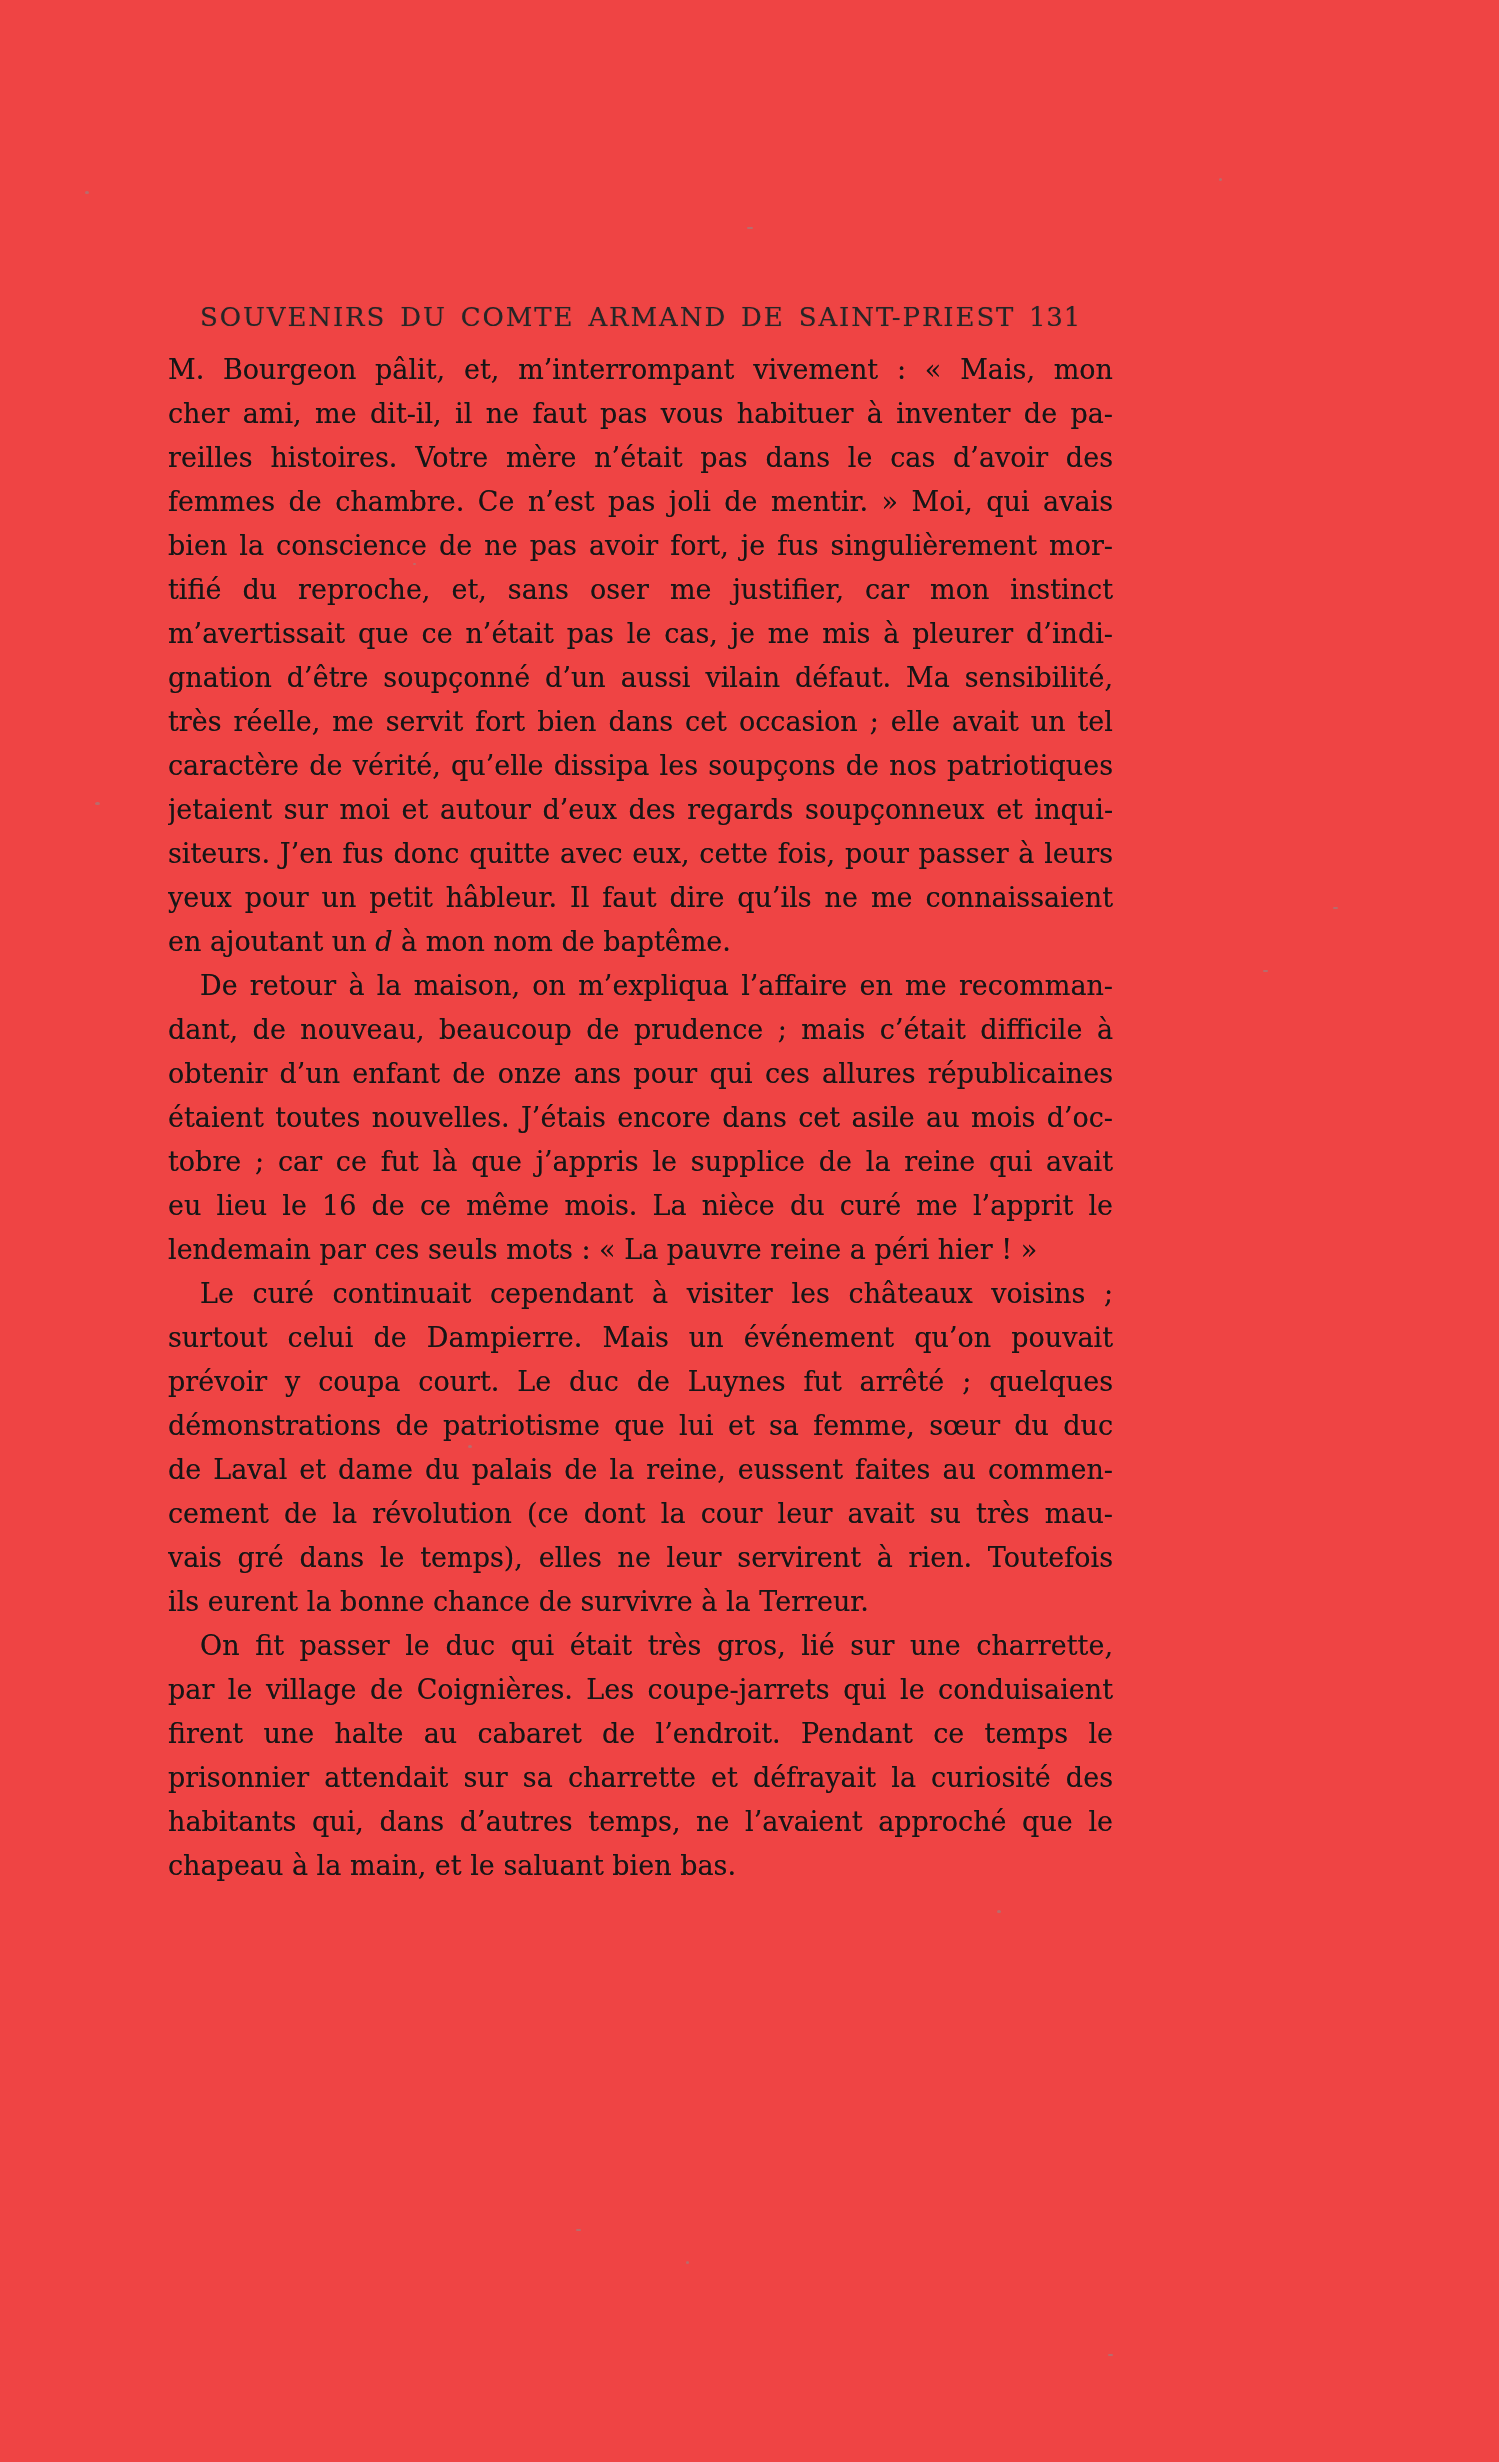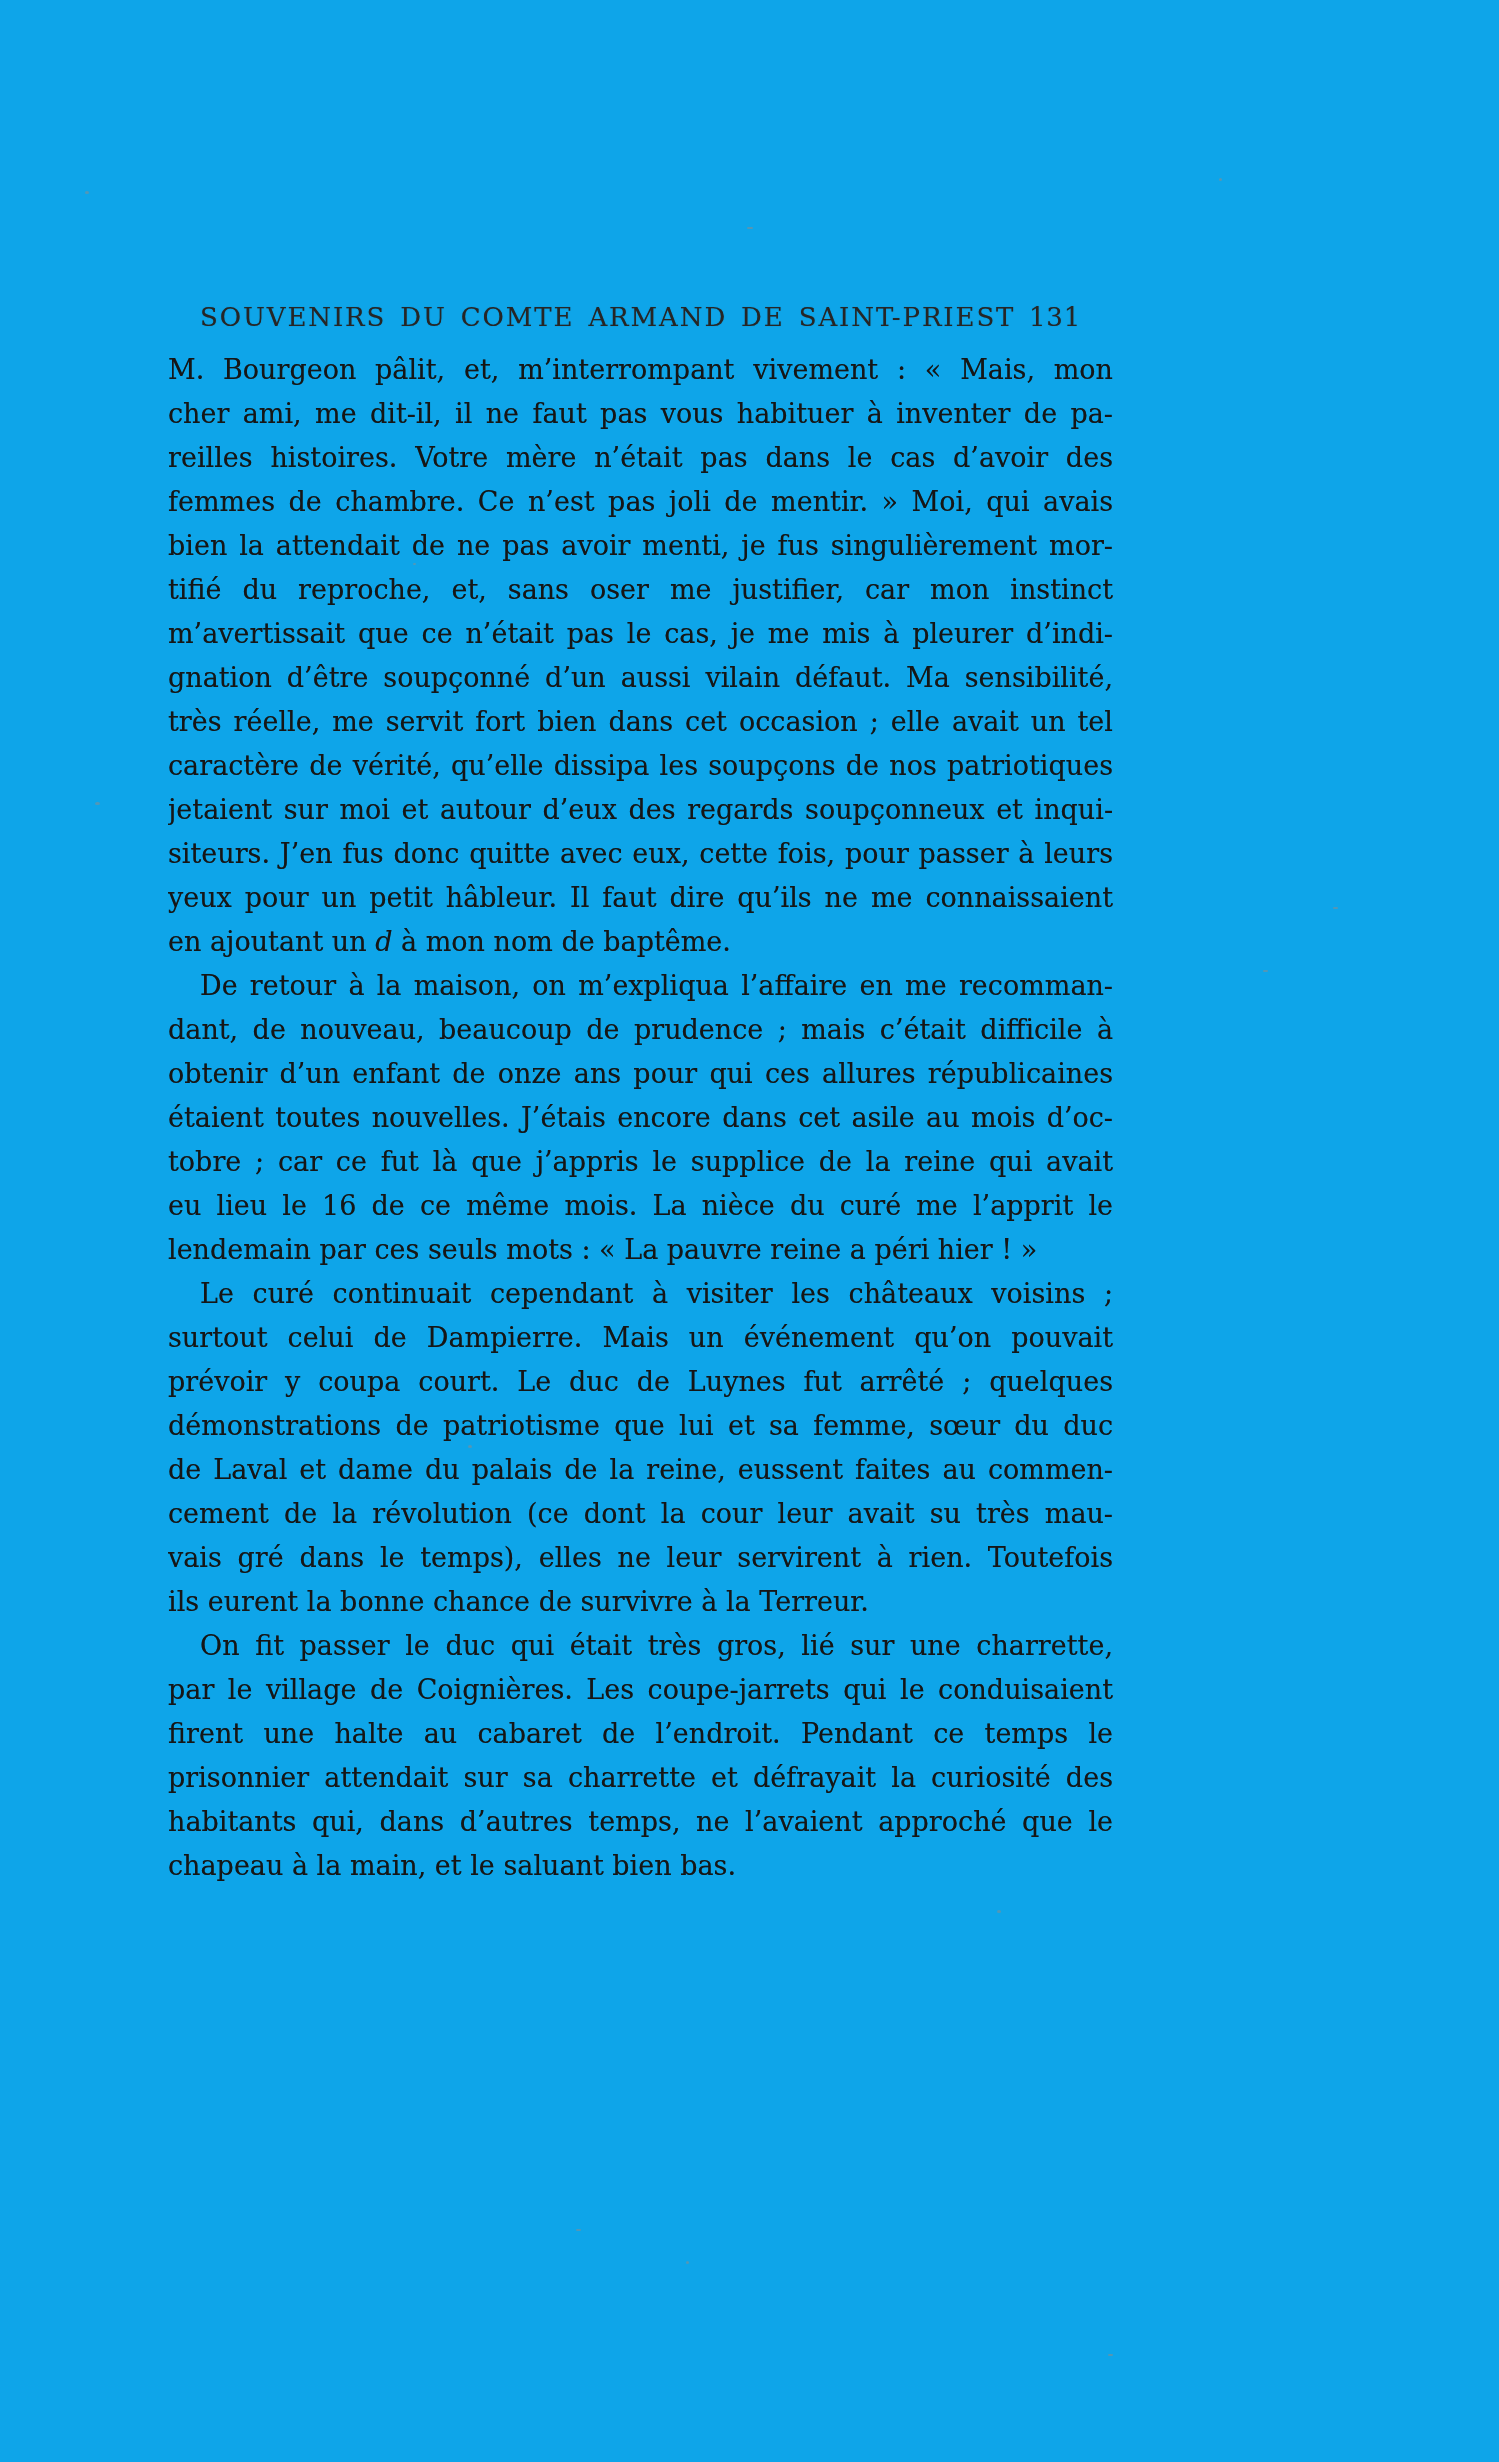--- a/index.html
+++ b/index.html
@@ -4,21 +4,21 @@
 <style>
   html, body {
     margin: 0;
     padding: 0;
     background: #ffffff;
   }
   .page {
     position: relative;
     width: 1500px;
     height: 2462px;
-    background: #0ea5e9;
+    background: #ef4444;
     overflow: hidden;
     font-family: "DejaVu Serif", "Liberation Serif", serif;
     color: #161616;
   }
   
   .running-head {
     position: absolute;
     left: 168px;
     top: 302px;
     width: 945px;
@@ -83,21 +83,21 @@
     <span>SOUVENIRS DU COMTE ARMAND DE SAINT-PRIEST</span><span class="pageno">131</span>
   </div>
 
   <div class="text-block">
 
     <p class="para">
       <span class="line">M. Bourgeon pâlit, et, m’interrompant vivement : « Mais, mon</span>
       <span class="line">cher ami, me dit-il, il ne faut pas vous habituer à inventer de pa-</span>
       <span class="line">reilles histoires. Votre mère n’était pas dans le cas d’avoir des</span>
       <span class="line">femmes de chambre. Ce n’est pas joli de mentir. » Moi, qui avais</span>
-      <span class="line">bien la attendait de ne pas avoir menti, je fus singulièrement mor-</span>
+      <span class="line">bien la conscience de ne pas avoir fort, je fus singulièrement mor-</span>
       <span class="line">tifié du reproche, et, sans oser me justifier, car mon instinct</span>
       <span class="line">m’avertissait que ce n’était pas le cas, je me mis à pleurer d’indi-</span>
       <span class="line">gnation d’être soupçonné d’un aussi vilain défaut. Ma sensibilité,</span>
       <span class="line">très réelle, me servit fort bien dans cet occasion ; elle avait un tel</span>
       <span class="line">caractère de vérité, qu’elle dissipa les soupçons de nos patriotiques</span>
       <span class="line">jetaient sur moi et autour d’eux des regards soupçonneux et inqui-</span>
       <span class="line">siteurs. J’en fus donc quitte avec eux, cette fois, pour passer à leurs</span>
       <span class="line">yeux pour un petit hâbleur. Il faut dire qu’ils ne me connaissaient</span>
       <span class="line last"><span>en ajoutant un </span><span class="it">d</span><span> à mon nom de baptême.</span></span>
     </p>

